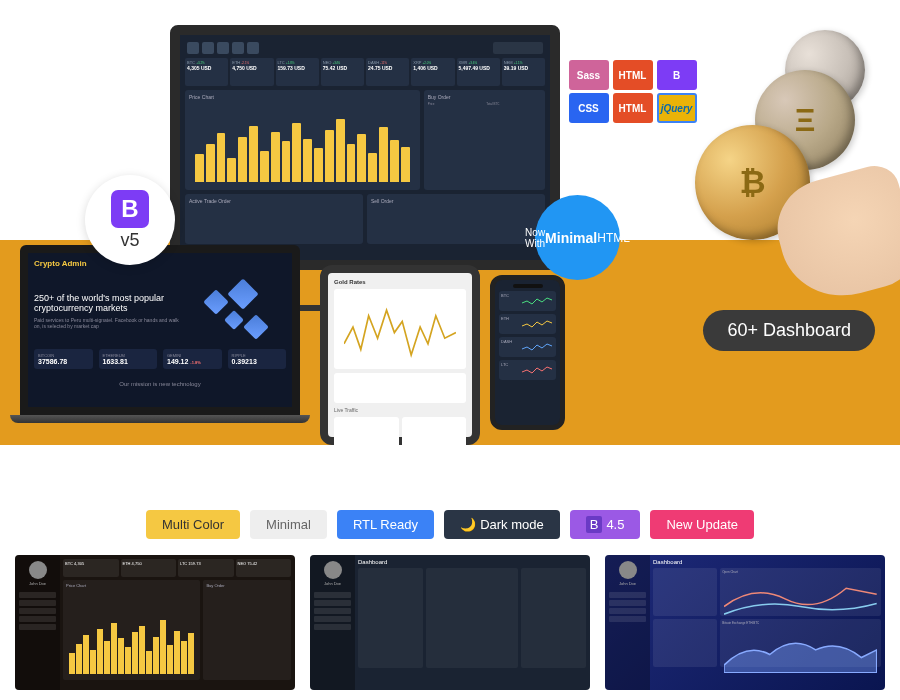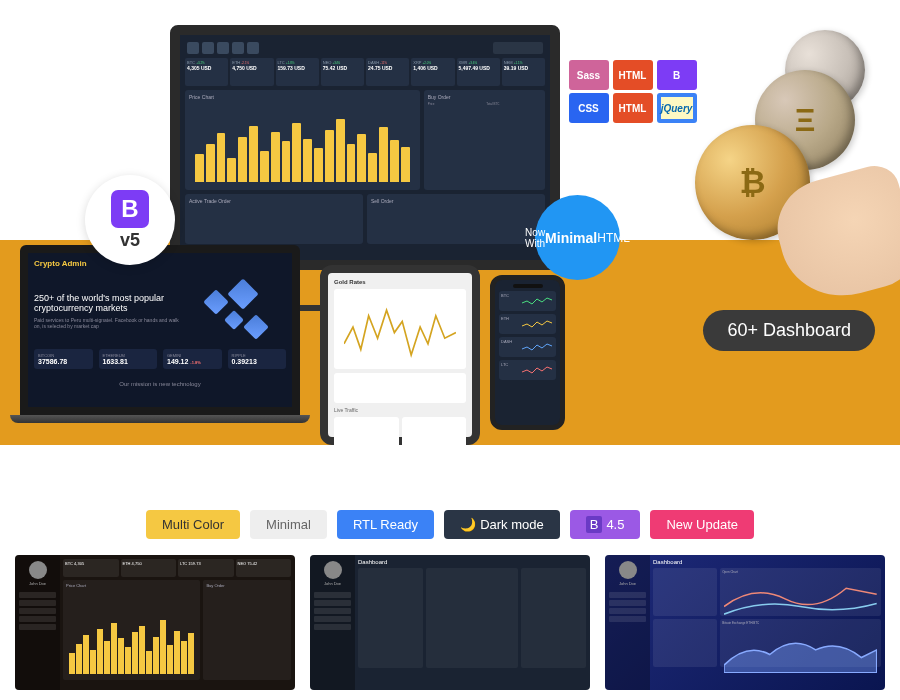--- a/index.html
+++ b/index.html
@@ -59,30 +59,30 @@
     .tmini { flex: 1; background: #fff; border-radius: 3px; }
     
     .phone { position: absolute; left: 490px; top: 275px; width: 75px; height: 155px; background: #1a2332; border: 5px solid #222; border-radius: 12px; padding: 4px; }
     .phone-notch { width: 30px; height: 4px; background: #111; border-radius: 2px; margin: 0 auto 3px; }
     .phone-stat { height: 20px; background: #243044; border-radius: 3px; margin-bottom: 3px; padding: 2px; position: relative; }
     .phone-sym { font-size: 4px; color: #aab; }
     .phone-spark { position: absolute; right: 4px; top: 4px; width: 30px; height: 12px; }
     
     .bs-badge { position: absolute; left: 85px; top: 175px; width: 90px; height: 90px; background: #fff; border-radius: 50%; display: flex; flex-direction: column; align-items: center; justify-content: center; box-shadow: 0 2px 10px rgba(0,0,0,0.15); }
     .bs-icon { width: 38px; height: 38px; background: #7d3cf5; border-radius: 7px; display: flex; align-items: center; justify-content: center; color: #fff; font-size: 24px; font-weight: 700; }
-    .bs-ver { font-size: 18px; color: #333; font-weight: 700; margin-top: 2px; }
+    .bs-ver { font-size: 18px; color: #333; font-weight: 400; margin-top: 2px; }
     
     .frontend-badge { position: absolute; left: 535px; top: 195px; width: 85px; height: 85px; background: #2196f3; border-radius: 50%; display: flex; flex-direction: row; align-items: center; justify-content: center; color: #fff; text-align: center; }
     .fb-line1 { font-size: 10px; } .fb-line2 { font-size: 14px; font-weight: 700; } .fb-line3 { font-size: 12px; }
     
     .tech-badges { position: absolute; right: 200px; top: 60px; width: 135px; }
     .tech-row { display: flex; gap: 4px; justify-content: center; }
     .tech-badge { width: 40px; height: 30px; display: flex; align-items: center; justify-content: center; font-size: 10px; font-weight: 700; color: #fff; border-radius: 3px; }
     .sass { background: #cf649a; } .html5b { background: #e44d26; } .bs4 { background: #7d3cf5; }
-    .css3b { background: #2965f1; } .jq { background: #fef9c3; color: #0769ad; border: 4px solid #3b82f6; font-style: italic; }
+    .css3b { background: #2965f1; } .jq { background: #eab308; color: #0769ad; border: 2px solid #3b82f6; font-style: italic; }
     
     .coins { position: absolute; right: 10px; top: 25px; width: 210px; height: 260px; }
     .coin { position: absolute; border-radius: 50%; background: radial-gradient(circle at 30% 30%, #f5d487, #d4a04c 50%, #a67828); box-shadow: inset -4px -4px 8px rgba(0,0,0,0.3), 2px 2px 6px rgba(0,0,0,0.2); display: flex; align-items: center; justify-content: center; font-size: 32px; color: #8b6914; font-weight: 700; }
     .coin1 { width: 115px; height: 115px; left: 15px; top: 100px; z-index: 3; }
     .coin2 { width: 100px; height: 100px; left: 75px; top: 45px; background: radial-gradient(circle at 30% 30%, #d8c8b8, #b8a888 50%, #887858); z-index: 2; }
     .coin3 { width: 80px; height: 80px; left: 105px; top: 5px; background: radial-gradient(circle at 30% 30%, #e8e0d8, #c8c0b8 50%, #989088); z-index: 1; }
     .hand { position: absolute; right: -20px; bottom: -10px; width: 130px; height: 120px; background: radial-gradient(ellipse at 60% 40%, #f5d5b5, #e5c0a0); border-radius: 40% 20% 30% 50%; z-index: 4; transform: rotate(-15deg); }
     
     .dash-pill { position: absolute; right: 25px; top: 310px; background: #3a3a3a; color: #fff; padding: 10px 24px; border-radius: 24px; font-size: 18px; }
     

